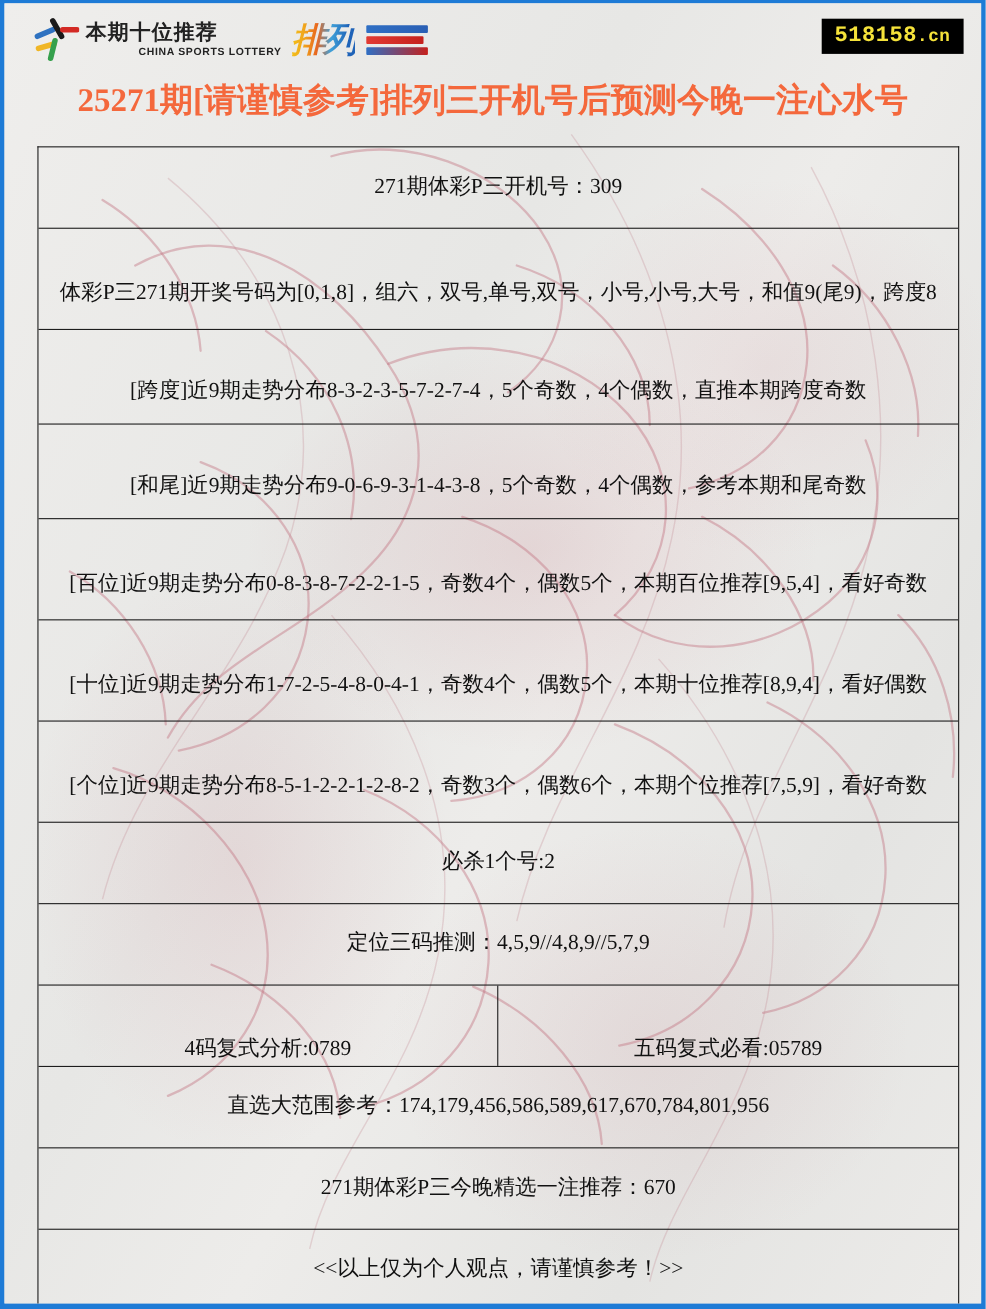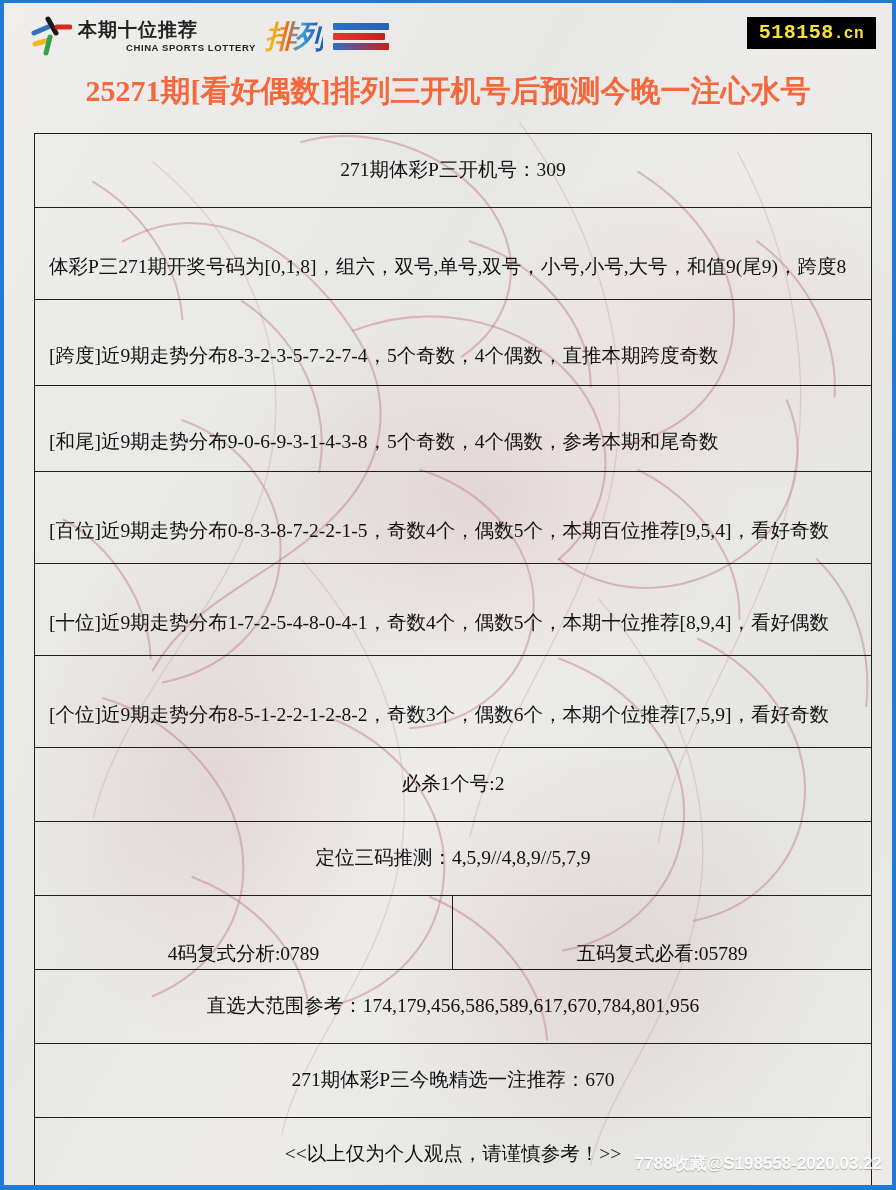--- a/index.html
+++ b/index.html
@@ -107,21 +107,21 @@
   }
   .cell {
     padding: 0 14px;
     font-size: 19.5px;
     color: #111;
     line-height: 1.55;
     width: 100%;
     box-sizing: border-box;
   }
   .cell.center { text-align: center; }
-  .cell.left   { text-align: left; margin-top: 28px; }
+  .cell.left   { text-align: center; margin-top: 28px; }
 
   .row.h60  { height: 74px; }
   .row.h90  { height: 92px; }
   .row.h86  { height: 86px; }
 
   .split { display: flex; }
   .split .half {
     width: 50%;
     display: flex; align-items: flex-end; justify-content: center;
     box-sizing: border-box;
@@ -201,21 +201,21 @@
           <i class="b2"></i>
           <i class="b3"></i>
       </span>
     </div>
 
     <div class="site-badge">
       <span>518158</span><span class="tld">.cn</span>
     </div>
   </div>
 
-  <div class="page-title">25271期[看好偶数]排列三开机号后预测今晚一注心水号</div>
+  <div class="page-title">25271期[请谨慎参考]排列三开机号后预测今晚一注心水号</div>
 
   <div class="table">
 
     <div class="row h60">
       <div class="cell center">271期体彩P三开机号：309</div>
     </div>
 
     <div class="row h90">
       <div class="cell left">体彩P三271期开奖号码为[0,1,8]，组六，双号,单号,双号，小号,小号,大号，和值9(尾9)，跨度8</div>
     </div>
@@ -264,15 +264,14 @@
     <div class="row h60">
       <div class="cell center">271期体彩P三今晚精选一注推荐：670</div>
     </div>
 
     <div class="row h60">
       <div class="cell center">&lt;&lt;以上仅为个人观点，请谨慎参考！&gt;&gt;</div>
     </div>
 
   </div>
 
-  <div class="footer-wm">7788收藏@S198558-2020.03.22</div>
 
 </div>
 
 </body></html>

